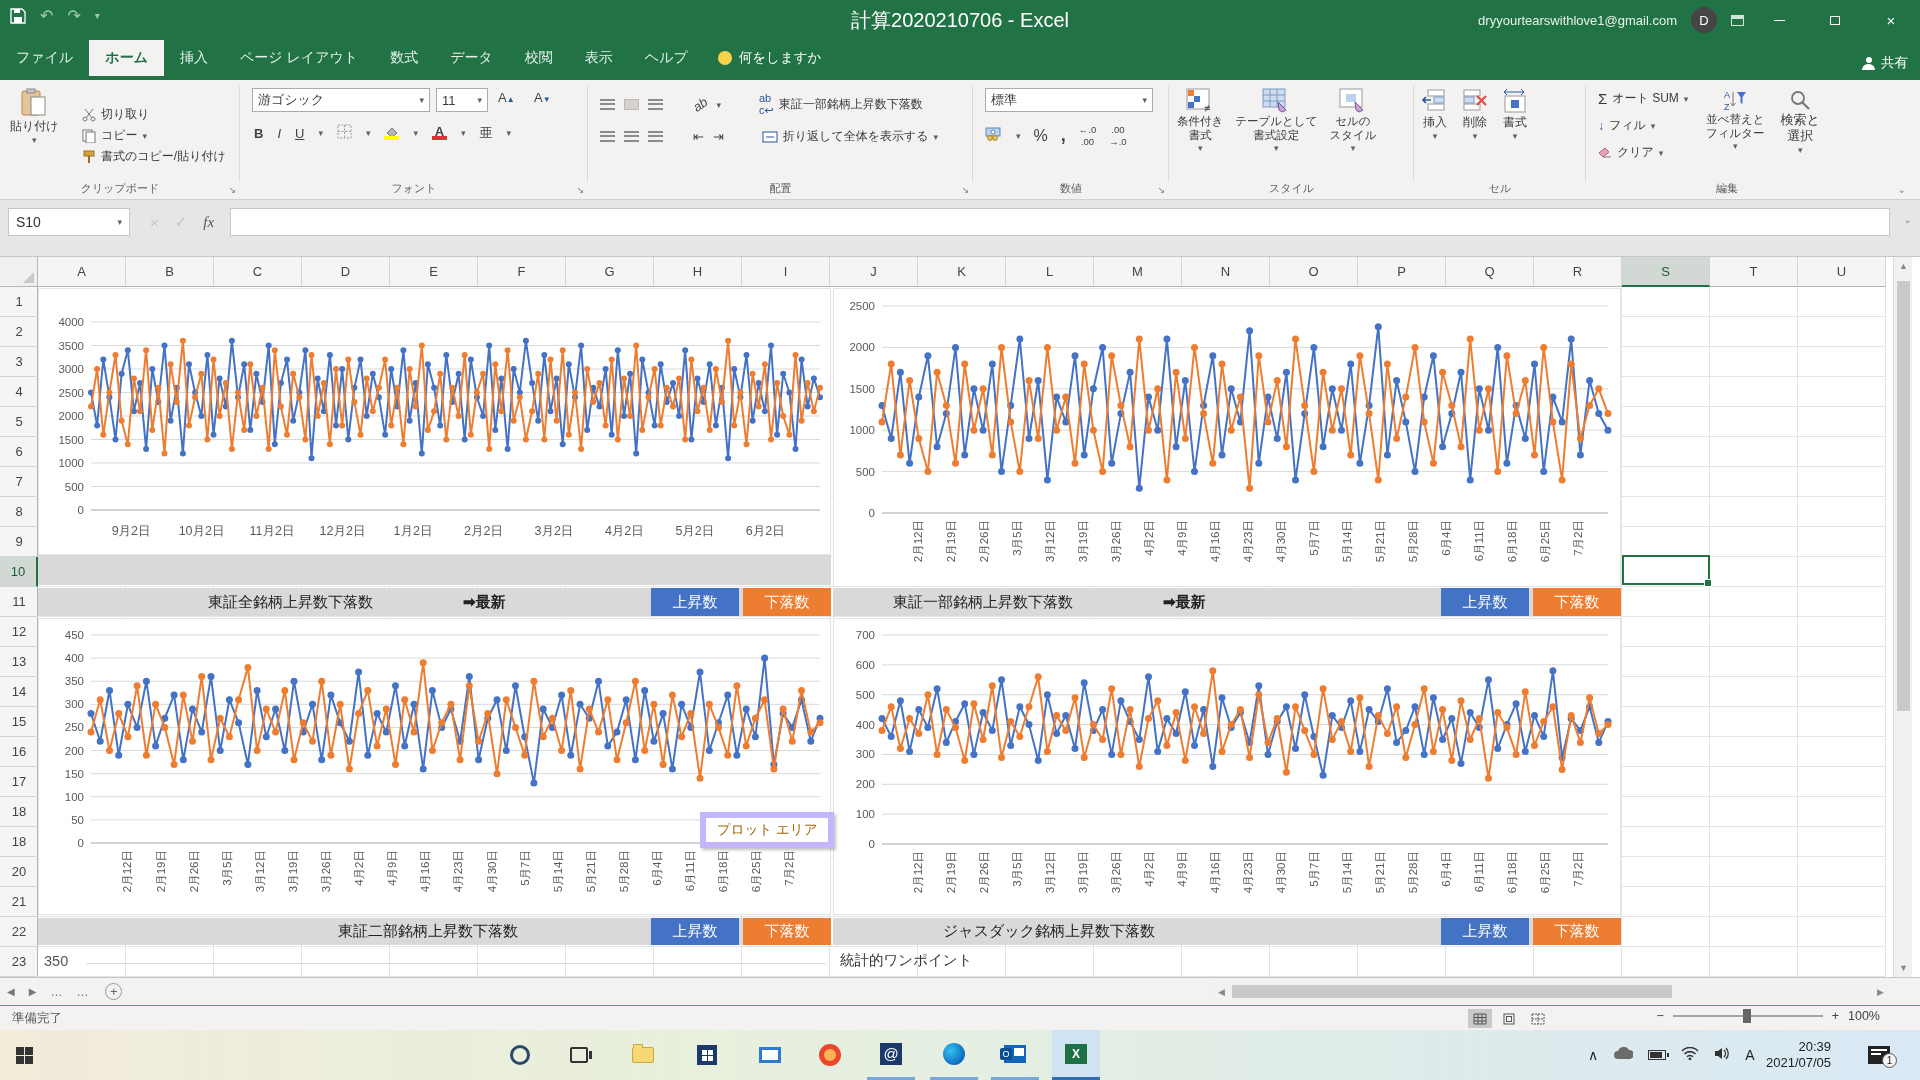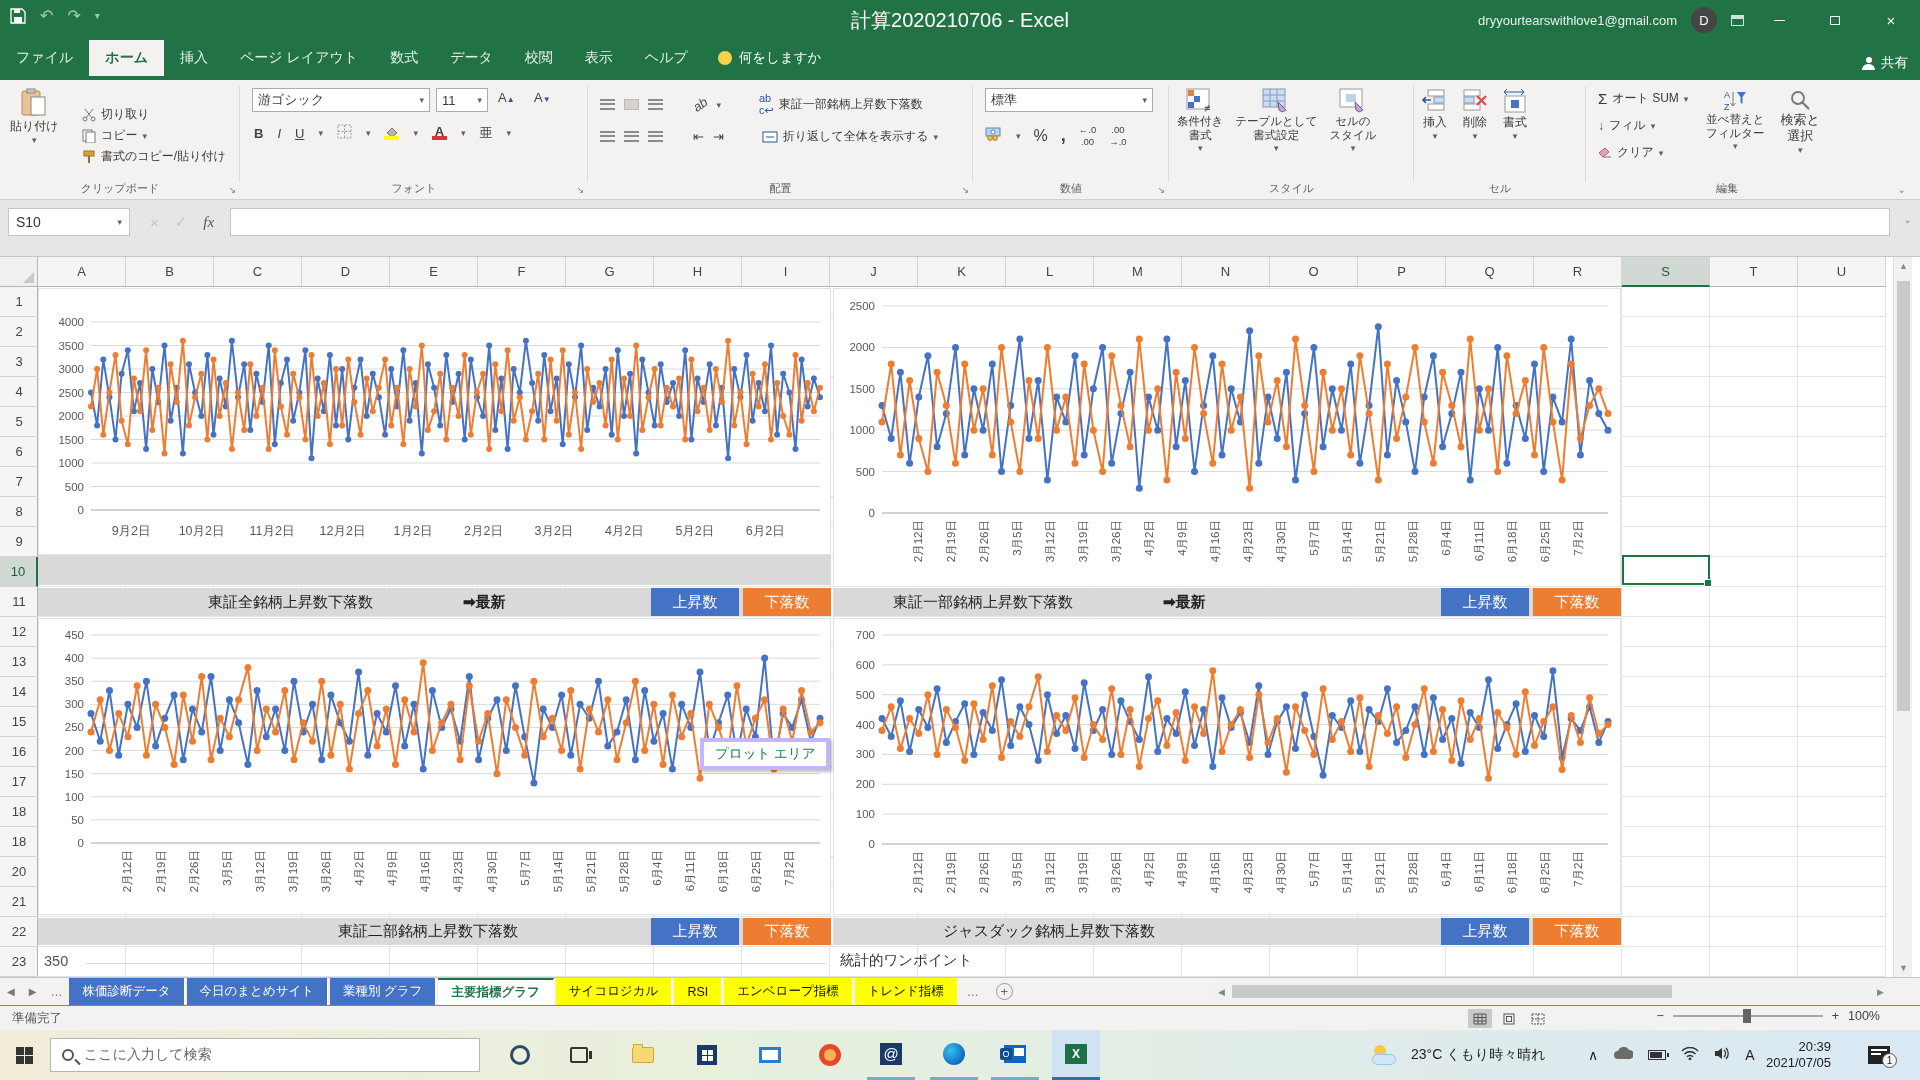--- a/index.html
+++ b/index.html
@@ -65,21 +65,21 @@
   .chartbox{position:absolute;background:#fff;border:1px solid #e3e3e3;}
   .hdrbar{position:absolute;background:#d9d9d9;display:flex;align-items:center;font-size:15px;color:#222;}
   .hdr-title{margin-left:170px;}
   .hdr-latest{margin-left:90px;font-weight:bold;}
   .hdr-btn{height:100%;width:88px;display:flex;align-items:center;justify-content:center;color:#fff;font-size:15px;}
   .btn-up{background:#4472C4;margin-left:auto;}
   .btn-down{background:#ED7D31;margin-left:4px;}
   .row10band{position:absolute;background:#d9d9d9;}
   .selcell{position:absolute;border:2px solid #217346;background:transparent;}
   .selcell::after{content:"";position:absolute;right:-4px;bottom:-4px;width:6px;height:6px;background:#217346;border:1px solid #fff;}
-  .tooltip{left:700px;top:738px;background:#fff;border:4px solid #c4b5fd;padding:3px 11px;font-size:13.5px;color:#15803d;box-shadow:2px 2px 3px rgba(0,0,0,.25);}
+  .tooltip{left:700px;top:812px;background:#fff;border:6px solid #c4b5fd;padding:3px 11px;font-size:13.5px;color:#a16207;box-shadow:2px 2px 3px rgba(0,0,0,.25);}
   .note23{position:absolute;font-size:14.5px;color:#333;}
   
   .vscroll{left:1893px;top:257px;width:19px;height:720px;background:#f1f1f1;border-left:1px solid #dcdcdc;}
   .vthumb{position:absolute;left:3px;top:24px;width:13px;height:430px;background:#c9c9c9;}
   .sarrow{position:absolute;width:19px;text-align:center;color:#888;font-size:9px;}
   
   .tabbar{left:0;top:977px;width:1920px;height:28px;background:#f3f2f1;border-top:1px solid #c6c6c6;display:flex;align-items:center;font-size:12.5px;}
   .nav{color:#777;font-size:10px;padding:0 7px;}
   .stab{height:27px;display:flex;align-items:center;padding:0 13px;margin-right:2px;border-right:1px solid #fff;}
   .stab.blue{background:#4472C4;color:#fff;}
@@ -1412,30 +1412,20 @@
   <div class="abs vscroll">
     <span class="sarrow" style="top:4px">▲</span>
     <div class="vthumb"></div>
     <span class="sarrow" style="bottom:4px">▼</span>
   </div>
 
   <div class="abs tabbar">
     <span class="nav">◀</span>
     <span class="nav">▶</span>
     <span class="nav" style="font-size:12px">…</span>
-    <span id="sheettabs" style="display:flex;height:27px">
-        <span class="stab blue">株価診断データ</span>
-        <span class="stab blue">今日のまとめサイト</span>
-        <span class="stab blue">業種別 グラフ</span>
-        <span class="stab active">主要指標グラフ</span>
-        <span class="stab yellow">サイコロジカル</span>
-        <span class="stab yellow">RSI</span>
-        <span class="stab yellow">エンベロープ指標</span>
-        <span class="stab yellow">トレンド指標</span>
-      </span>
     <span class="nav" style="font-size:12px">…</span>
     <span class="addsheet">+</span>
     <div class="hscroll">
       <span class="sarrow" style="left:2px;top:4px">◀</span>
       <div class="hthumb"></div>
       <span class="sarrow" style="right:2px;top:4px;width:15px">▶</span>
     </div>
   </div>
 
   <div class="abs statusbar">
@@ -1470,24 +1460,20 @@
 
   <div class="abs taskbar">
     <div class="abs startbtn">
         <span class="winlogo">
           <div></div>
           <div></div>
           <div></div>
           <div></div>
         </span>
       </div>
-    <div class="abs tsearch">
-        <span class="mag"></span>
-        <span>ここに入力して検索</span>
-      </div>
 
     <div class="appic" style="left:496px">
         <span style="width:20px;height:20px;border-radius:50%;border:3px solid #2b4a6b"></span>
       </div>
     <div class="appic" style="left:555px">
         <span style="width:18px;height:16px;border:2px solid #333;border-radius:2px;position:relative">
           <span style="position:absolute;right:-6px;top:2px;width:3px;height:8px;background:#333"></span>
         </span>
       </div>
     <div class="appic" style="left:619px">
@@ -1524,27 +1510,20 @@
     <div class="appic run" style="left:991px">
         <span style="width:22px;height:18px;background:#1066b8;position:relative">
           <span style="position:absolute;left:-4px;top:3px;width:12px;height:12px;border-radius:2px;background:#0a4f93;color:#fff;font-size:9px;display:flex;align-items:center;justify-content:center">O</span>
           <span style="position:absolute;right:2px;top:3px;width:10px;height:8px;background:#fff"></span>
         </span>
       </div>
     <div class="appic activeapp" style="left:1052px">
         <span style="width:22px;height:20px;background:#1e7145;position:relative;color:#fff;font-size:12px;display:flex;align-items:center;justify-content:center;font-weight:bold">X</span>
       </div>
 
-    <div class="tray" style="left:1372px">
-      <span style="position:relative;width:26px;height:20px">
-        <span style="position:absolute;left:2px;top:0;width:12px;height:12px;border-radius:50%;background:#f7c948"></span>
-        <span style="position:absolute;left:0;bottom:0;width:24px;height:11px;border-radius:8px;background:#cfe6f5;border:1px solid #9cc4e0"></span>
-      </span>
-      <span>23°C くもり時々晴れ</span>
-    </div>
     <div class="tray" style="left:1588px;gap:15px">
       <span>∧</span>
       <span><svg width="20" height="13" viewBox="0 0 20 13">
             <path d="M5 12a4 4 0 010-8 6 6 0 0111-1 4 4 0 011 9z" fill="#6b6b6b"></path>
           </svg></span>
       <span><span style="display:inline-block;width:18px;height:10px;border:1.5px solid #333;position:relative"><span style="position:absolute;left:1px;top:1px;width:12px;height:6px;background:#333"></span><span style="position:absolute;right:-4px;top:2px;width:2px;height:4px;background:#333"></span></span></span>
       <span><svg width="18" height="13" viewBox="0 0 18 13">
             <path d="M1 4a11 11 0 0116 0M3.5 7a7.5 7.5 0 0111 0M6 9.8a4 4 0 016 0" stroke="#333" fill="none" stroke-width="1.6"></path>
             <circle cx="9" cy="12" r="1.4" fill="#333"></circle>
           </svg></span>

